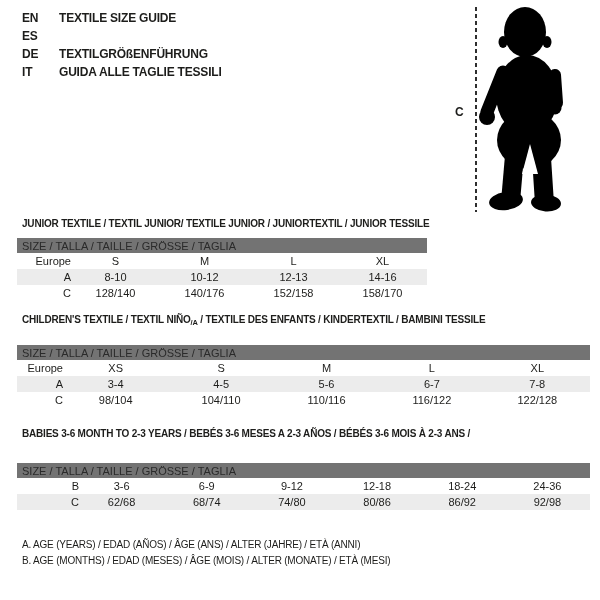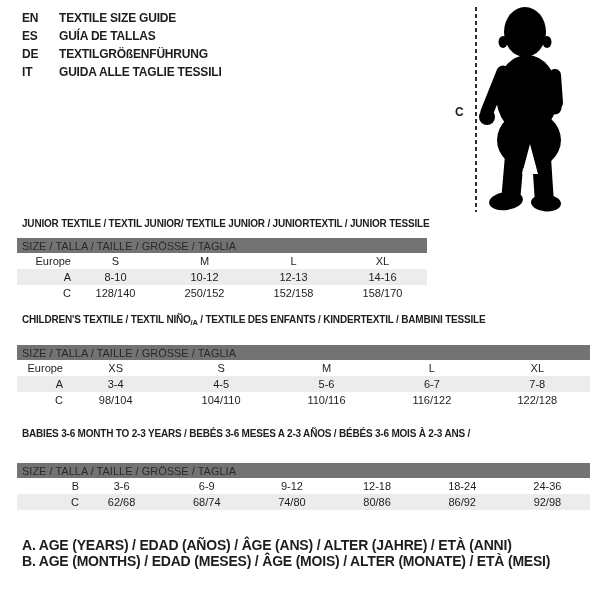--- a/index.html
+++ b/index.html
@@ -36,35 +36,34 @@
   table.size-table td{padding:0;height:16px;text-align:center;vertical-align:middle;white-space:nowrap;}
   table.size-table td.lbl{text-align:right;padding-left:5px;}
   tr.bar td{background:#737373;height:15px;text-align:left;padding-left:5px;color:#2a2a2a;}
   tr.shade td{background:#ececec;}
   #table-junior{top:238px;width:410px;}
   #table-children{top:345px;width:573px;}
   #table-babies{top:463px;width:573px;}
 
   
   .notes{position:absolute;left:22px;top:537px;}
-  .note{height:16px;line-height:16px;font-weight:bold;font-size:14px;letter-spacing:-0.2px;white-space:nowrap;}
+  .note{height:16px;line-height:16px;font-weight:normal;font-size:10px;letter-spacing:-0.2px;white-space:nowrap;}
 </style>
 </head>
 <body>
 
 <div class="page">
 
   <div class="lang-block">
     <div class="lang-row">
       <span class="lang-code">EN</span>
       <span class="lang-title">TEXTILE SIZE GUIDE</span>
     </div>
     <div class="lang-row">
       <span class="lang-code">ES</span>
-      <span class="lang-title">GUÍA DE TALLAS</span>
     </div>
     <div class="lang-row">
       <span class="lang-code">DE</span>
       <span class="lang-title">TEXTILGRÖßENFÜHRUNG</span>
     </div>
     <div class="lang-row">
       <span class="lang-code">IT</span>
       <span class="lang-title">GUIDA ALLE TAGLIE TESSILI</span>
     </div>
   </div>
@@ -113,21 +112,21 @@
     <tr class="shade">
       <td class="lbl">A</td>
       <td>8-10</td>
       <td>10-12</td>
       <td>12-13</td>
       <td>14-16</td>
     </tr>
     <tr>
       <td class="lbl">C</td>
       <td>128/140</td>
-      <td>250/152</td>
+      <td>140/176</td>
       <td>152/158</td>
       <td>158/170</td>
     </tr>
   </tbody>
     </table>
 
   <div class="sec-title" style="top:312px"><span>CHILDREN'S TEXTILE / TEXTIL NIÑO</span><span class="sub">/A</span><span> / TEXTILE DES ENFANTS / KINDERTEXTIL / BAMBINI TESSILE</span></div>
   <table class="size-table" id="table-children">
     <colgroup>
         <col style="width:46px">

